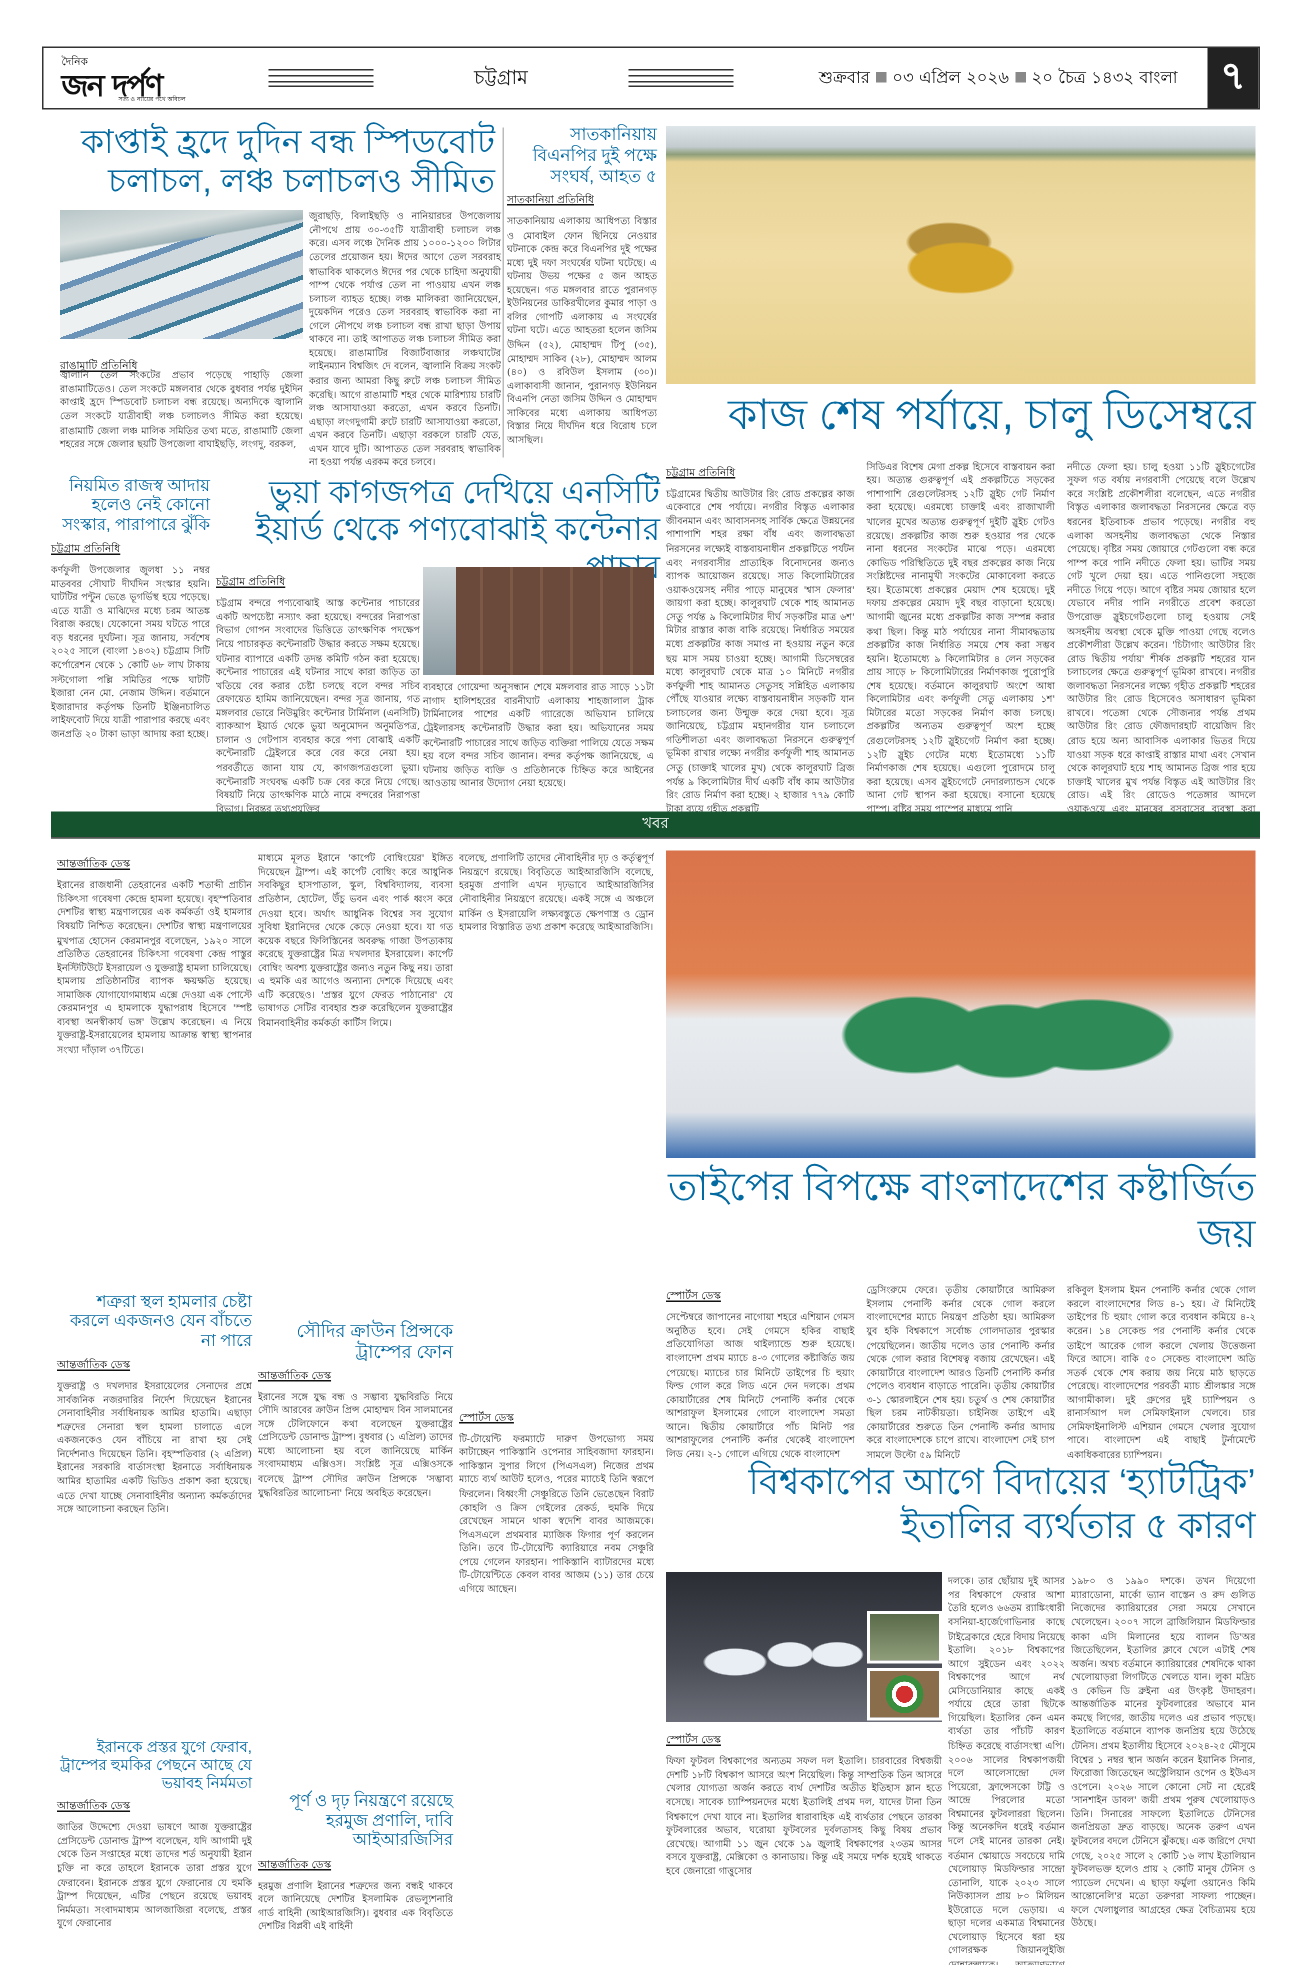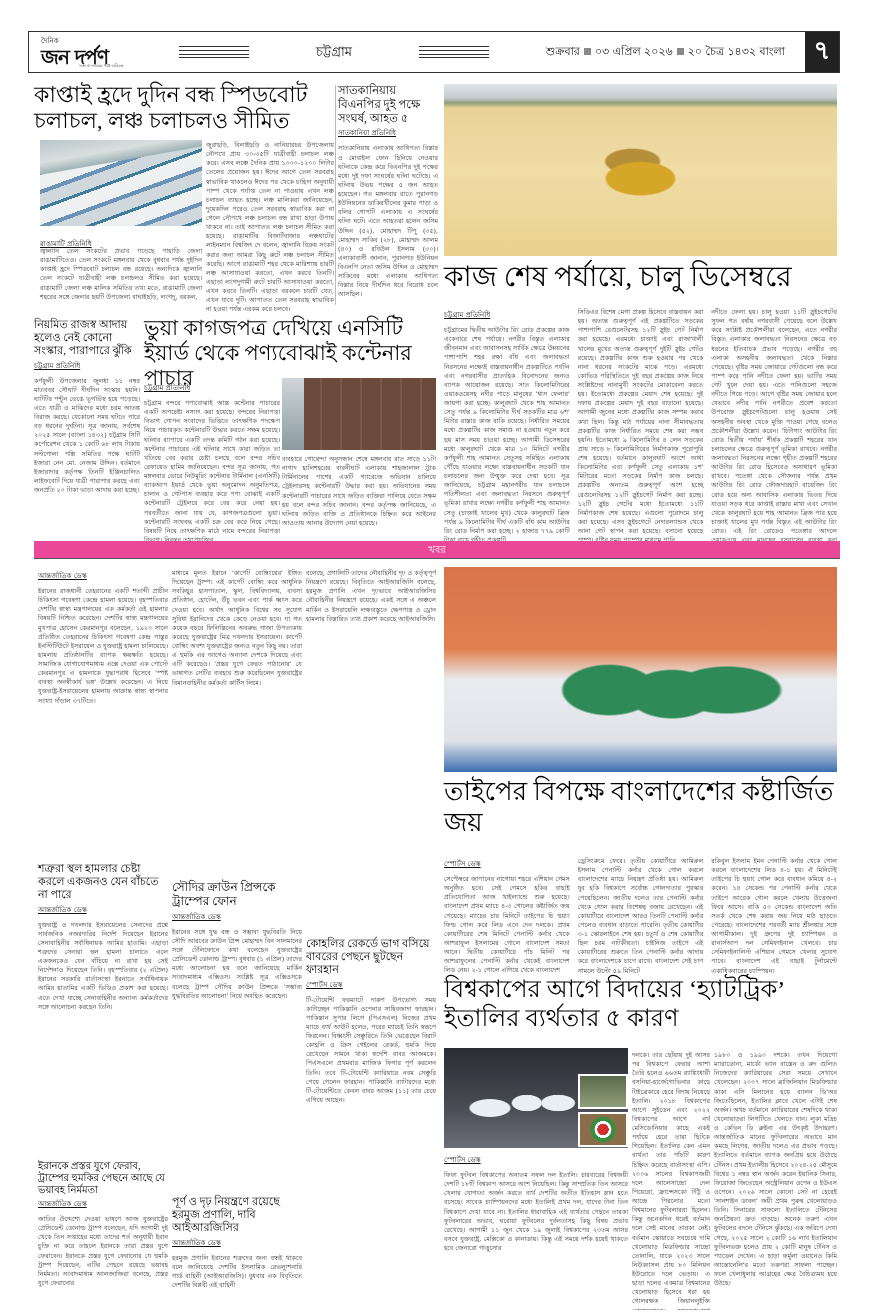--- a/index.html
+++ b/index.html
@@ -15,21 +15,21 @@
   .rule-block { width: 70px; height: 12px; border-top: 1px solid #333; border-bottom: 1px solid #333; position: relative; margin: 0 20px; }
   .rule-block::before, .rule-block::after { content: ""; position: absolute; left: 0; right: 0; border-top: 1px solid #333; }
   .rule-block::before { top: 3px; } .rule-block::after { top: 7px; }
   .section-name { font-size: 13px; width: 90px; text-align: center; }
   .date-line { font-size: 11px; flex: 1; text-align: right; padding-right: 0; white-space: nowrap; }
   .date-line .sep { display: inline-block; width: 7px; height: 7px; background: #888; margin: 0 4px; vertical-align: middle; }
   .page-num { width: 34px; height: 40px; background: #222; color: #fff; font-size: 26px; font-weight: bold; display: flex; align-items: center; justify-content: center; font-family: "DejaVu Sans", sans-serif; }
 
   
   .abs { position: absolute; }
-  .headline { font-family: Liberation Serif, serif; font-weight: normal; text-align: left; line-height: 1.2; color: #000000; }
+  .headline { font-family: Liberation Sans, sans-serif; font-weight: normal; text-align: right; line-height: 1.2; color: #0369a1; }
   .byline { font-size: 7px; text-decoration: underline; margin: 2px 0 4px; }
   .body { font-size: 6.3px; line-height: 1.45; text-align: justify; color: #333; }
   .cols { display: flex; gap: 8px; }
   .cols > div { flex: 1; }
   .photo { position: absolute; overflow: hidden; }
 
   
   .p-boats { background:
     linear-gradient(170deg, #b8c6c8 0%, #d9dfdf 20%, #a0b4b8 30%, transparent 31%),
     repeating-linear-gradient(160deg, #eef1f2 0 14px, #6b93b8 14px 18px, #cfd8dc 18px 30px, #3f7d9a 30px 33px),
@@ -48,21 +48,21 @@
     radial-gradient(ellipse at 72% 60%, #2e8b57 0 13%, transparent 14%),
     linear-gradient(#d9734b 0%, #e0804f 40%, #e9ecef 55%, #dfe3e8 85%, #3d6fb0 100%); }
   .p-italy { background:
     radial-gradient(ellipse at 25% 60%, #e9eef4 0 10%, transparent 11%),
     radial-gradient(ellipse at 45% 55%, #e9eef4 0 10%, transparent 11%),
     radial-gradient(ellipse at 62% 55%, #e9eef4 0 10%, transparent 11%),
     linear-gradient(#2b2d35, #4a4c55 60%, #6b6e78); }
   .p-inset1 { background: linear-gradient(#5a6b4a, #8f9d7a); border: 2px solid #fff; }
   .p-inset2 { background: radial-gradient(circle at 50% 50%, #d32f2f 0 20%, #fff 21% 30%, #388e3c 31% 45%, #8a6d4b 46%); border: 2px solid #fff; }
 
-  .banner { position: absolute; left: 34px; top: 541px; width: 806px; height: 18px; background: #ec4899; border-bottom: 1px solid #555; color: #fff; font-size: 10px; text-align: center; line-height: 18px; font-family: "DejaVu Sans", sans-serif; }
+  .banner { position: absolute; left: 34px; top: 541px; width: 806px; height: 18px; background: #14532d; border-bottom: 1px solid #555; color: #fff; font-size: 10px; text-align: center; line-height: 18px; font-family: "DejaVu Sans", sans-serif; }
   .vline { position: absolute; width: 1px; background: #bbb; }
 </style>
 </head>
 <body>
 
 <div class="masthead">
   <div class="logo">
     <span class="logo-pre">দৈনিক</span>
     <span class="logo-main"><span>জন দর্পণ</span></span>
     <span class="logo-tag">সত্য ও ন্যায়ের পথে অবিচল</span>
@@ -140,21 +140,20 @@
   <div class="body" style="height:120px; overflow:hidden;">যুক্তরাষ্ট্র ও দখলদার ইসরায়েলের সেনাদের প্রশ্নে সার্বজনিক নজরদারির নির্দেশ দিয়েছেন ইরানের সেনাবাহিনীর সর্বাধিনায়ক আমির হাতামি। এছাড়া শত্রুদের সেনারা স্থল হামলা চালাতে এলে একজনকেও যেন বাঁচিয়ে না রাখা হয় সেই নির্দেশনাও দিয়েছেন তিনি। বৃহস্পতিবার (২ এপ্রিল) ইরানের সরকারি বার্তাসংস্থা ইরনাতে সর্বাধিনায়ক আমির হাতামির একটি ভিডিও প্রকাশ করা হয়েছে। এতে দেখা যাচ্ছে সেনাবাহিনীর অন্যান্য কর্মকর্তাদের সঙ্গে আলোচনা করছেন তিনি।</div>
 </div>
 
 <div class="abs" style="left:172px; top:880px; width:130px;">
   <div class="headline" style="font-size:12px;">সৌদির ক্রাউন প্রিন্সকে ট্রাম্পের ফোন</div>
   <div class="byline">আন্তর্জাতিক ডেস্ক</div>
   <div class="body" style="height:170px; overflow:hidden;">ইরানের সঙ্গে যুদ্ধ বন্ধ ও সম্ভাব্য যুদ্ধবিরতি নিয়ে সৌদি আরবের ক্রাউন প্রিন্স মোহাম্মদ বিন সালমানের সঙ্গে টেলিফোনে কথা বলেছেন যুক্তরাষ্ট্রের প্রেসিডেন্ট ডোনাল্ড ট্রাম্প। বুধবার (১ এপ্রিল) তাদের মধ্যে আলোচনা হয় বলে জানিয়েছে মার্কিন সংবাদমাধ্যম এক্সিওস। সংশ্লিষ্ট সূত্র এক্সিওসকে বলেছে ট্রাম্প সৌদির ক্রাউন প্রিন্সকে 'সম্ভাব্য যুদ্ধবিরতির আলোচনা' নিয়ে অবহিত করেছেন।</div>
 </div>
 
 <div class="abs" style="left:306px; top:937px; width:130px;">
-  <div class="headline" style="font-size:11px;">কোহলির রেকর্ডে ভাগ বসিয়ে বাবরের পেছনে ছুটছেন ফারহান</div>
   <div class="byline">স্পোর্টস ডেস্ক</div>
   <div class="body" style="height:210px; overflow:hidden;">টি-টোয়েন্টি ফরম্যাটে দারুণ উপভোগ্য সময় কাটাচ্ছেন পাকিস্তানি ওপেনার সাহিবজাদা ফারহান। পাকিস্তান সুপার লিগে (পিএসএল) নিজের প্রথম ম্যাচে ব্যর্থ আউট হলেও, পরের ম্যাচেই তিনি স্বরূপে ফিরলেন। বিধ্বংসী সেঞ্চুরিতে তিনি ভেঙেছেন বিরাট কোহলি ও ক্রিস গেইলের রেকর্ড, হুমকি দিয়ে রেখেছেন সামনে থাকা স্বদেশি বাবর আজমকে। পিএসএলে প্রথমবার ম্যাজিক ফিগার পূর্ণ করলেন তিনি। তবে টি-টোয়েন্টি ক্যারিয়ারে নবম সেঞ্চুরি পেয়ে গেলেন ফারহান। পাকিস্তানি ব্যাটারদের মধ্যে টি-টোয়েন্টিতে কেবল বাবর আজম (১১) তার চেয়ে এগিয়ে আছেন।</div>
 </div>
 
 <div class="abs" style="left:38px; top:1160px; width:130px;">
   <div class="headline" style="font-size:10px;">ইরানকে প্রস্তর যুগে ফেরাব, ট্রাম্পের হুমকির পেছনে আছে যে ভয়াবহ নির্মমতা</div>
   <div class="byline">আন্তর্জাতিক ডেস্ক</div>
   <div class="body" style="height:95px; overflow:hidden;">জাতির উদ্দেশ্যে দেওয়া ভাষণে আজ যুক্তরাষ্ট্রের প্রেসিডেন্ট ডোনাল্ড ট্রাম্প বলেছেন, যদি আগামী দুই থেকে তিন সপ্তাহের মধ্যে তাদের শর্ত অনুযায়ী ইরান চুক্তি না করে তাহলে ইরানকে তারা প্রস্তর যুগে ফেরাবেন। ইরানকে প্রস্তর যুগে ফেরানোর যে হুমকি ট্রাম্প দিয়েছেন, এটির পেছনে রয়েছে ভয়াবহ নির্মমতা। সংবাদমাধ্যম আলজাজিরা বলেছে, প্রস্তর যুগে ফেরানোর</div>
 </div>
 

